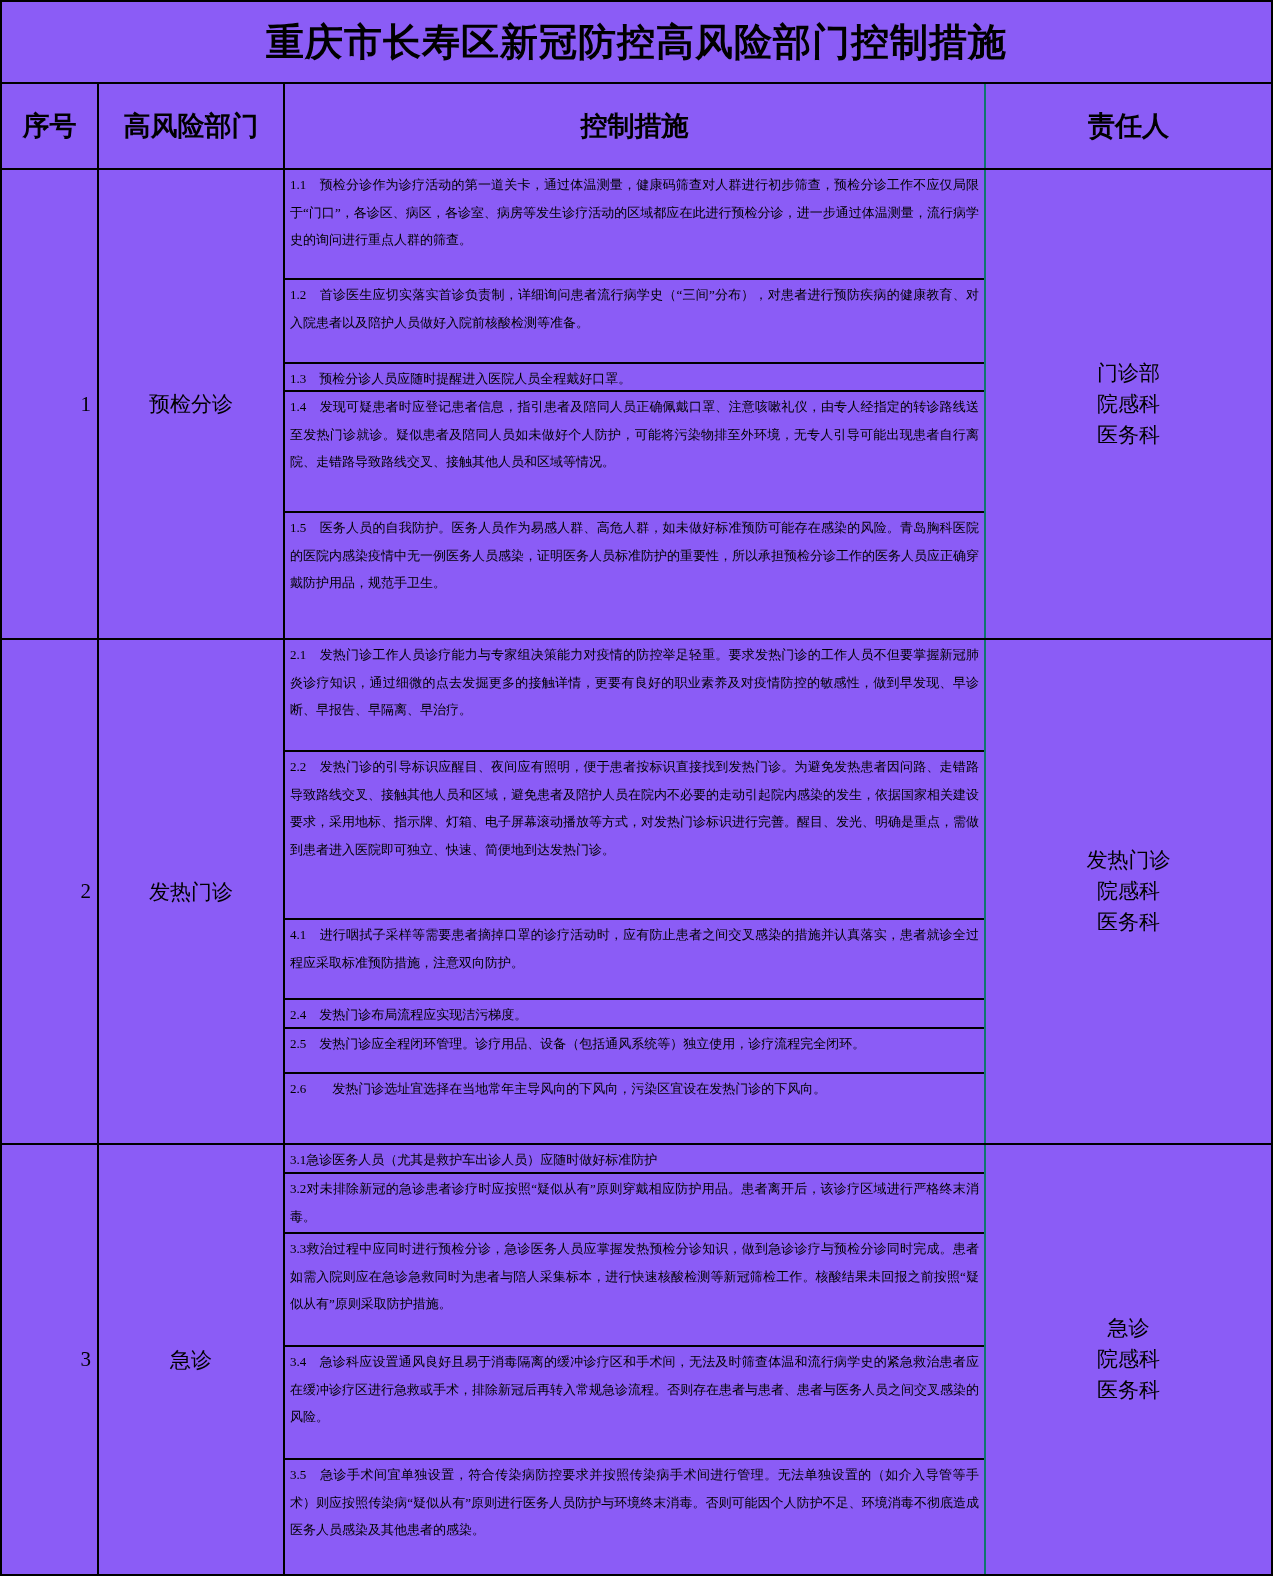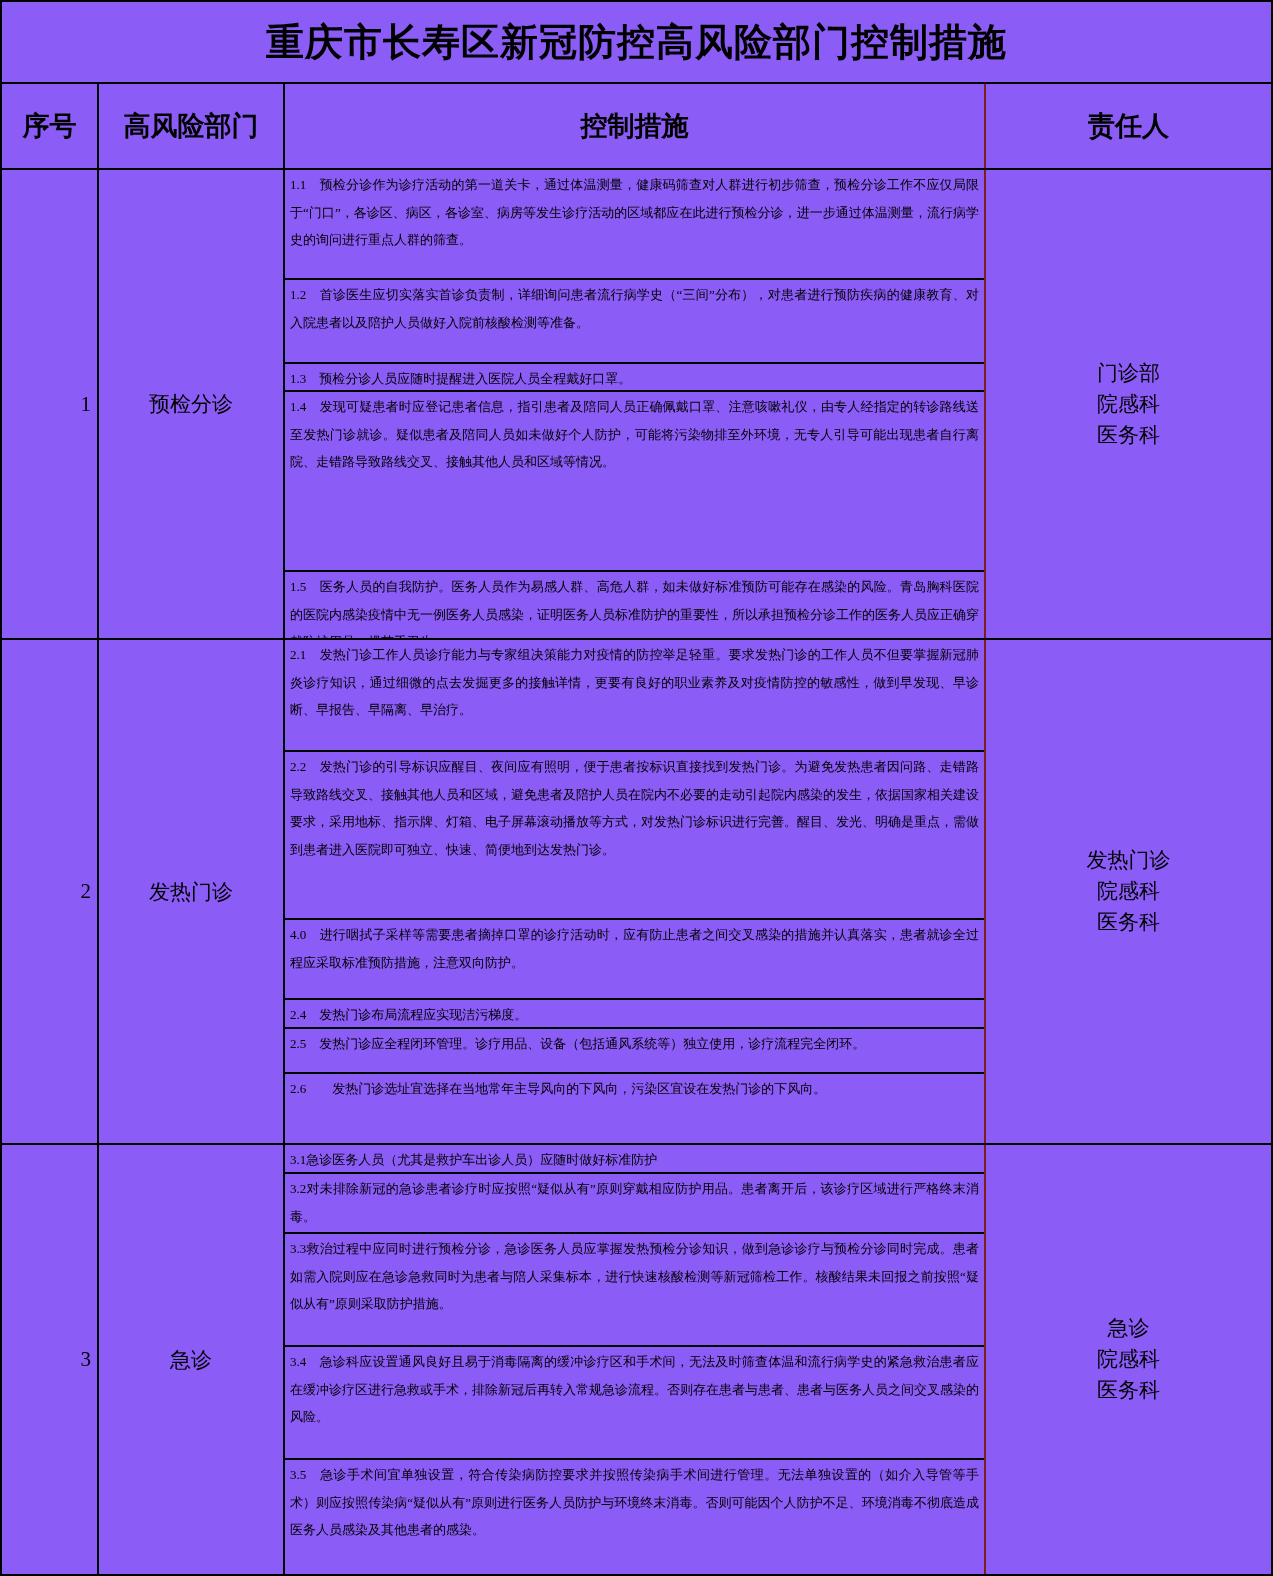--- a/index.html
+++ b/index.html
@@ -14,21 +14,21 @@
     height: 82px; flex: none;
     border-bottom: 2px solid #000;
     display: flex; align-items: center; justify-content: center;
     font-size: 38px; font-weight: bold; letter-spacing: 1px;
   }
   .grid-row { display: flex; flex: none; border-bottom: 2px solid #000; }
   .grid-row.last { border-bottom: none; flex: 1; }
   .col-index  { width: 95px;  flex: none; }
   .col-dept   { width: 186px; flex: none; border-left: 2px solid #000; }
   .col-meas   { flex: 1; border-left: 2px solid #000; display: flex; flex-direction: column; }
-  .col-resp   { width: 287px; flex: none; border-left: 2px solid #7f1d1d; }
+  .col-resp   { width: 287px; flex: none; border-left: 2px solid #0f766e; }
   .header-row { height: 86px; font-weight: bold; }
   .hcell { display: flex; align-items: center; justify-content: center; font-size: 27px; }
   .vcenter { display: flex; flex-direction: column; align-items: center; justify-content: center; }
   .idx-cell { display: flex; align-items: center; justify-content: flex-end; padding-right: 6px; font-size: 21px; }
   .dept-cell { display: flex; align-items: center; justify-content: center; font-size: 21px; }
   .measure {
     flex: none; overflow: hidden;
     border-bottom: 2px solid #000;
     font-size: 13px; line-height: 27.6px;
     padding: 1px 5px 0 5px;
@@ -51,37 +51,37 @@
     <div class="col-resp hcell">责任人</div>
   </div>
 
   <div class="grid-row" style="height:470px;">
     <div class="col-index idx-cell">1</div>
     <div class="col-dept dept-cell">预检分诊</div>
     <div class="col-meas">
       <div class="measure" style="height:110px;">1.1　预检分诊作为诊疗活动的第一道关卡，通过体温测量，健康码筛查对人群进行初步筛查，预检分诊工作不应仅局限于“门口”，各诊区、病区，各诊室、病房等发生诊疗活动的区域都应在此进行预检分诊，进一步通过体温测量，流行病学史的询问进行重点人群的筛查。</div>
       <div class="measure" style="height:84px;">1.2　首诊医生应切实落实首诊负责制，详细询问患者流行病学史（“三间”分布），对患者进行预防疾病的健康教育、对入院患者以及陪护人员做好入院前核酸检测等准备。</div>
       <div class="measure" style="height:28px;">1.3　预检分诊人员应随时提醒进入医院人员全程戴好口罩。</div>
-      <div class="measure" style="height:180px;">1.4　发现可疑患者时应登记患者信息，指引患者及陪同人员正确佩戴口罩、注意咳嗽礼仪，由专人经指定的转诊路线送至发热门诊就诊。疑似患者及陪同人员如未做好个人防护，可能将污染物排至外环境，无专人引导可能出现患者自行离院、走错路导致路线交叉、接触其他人员和区域等情况。</div>
+      <div class="measure" style="height:121px;">1.4　发现可疑患者时应登记患者信息，指引患者及陪同人员正确佩戴口罩、注意咳嗽礼仪，由专人经指定的转诊路线送至发热门诊就诊。疑似患者及陪同人员如未做好个人防护，可能将污染物排至外环境，无专人引导可能出现患者自行离院、走错路导致路线交叉、接触其他人员和区域等情况。</div>
       <div class="measure">1.5　医务人员的自我防护。医务人员作为易感人群、高危人群，如未做好标准预防可能存在感染的风险。青岛胸科医院的医院内感染疫情中无一例医务人员感染，证明医务人员标准防护的重要性，所以承担预检分诊工作的医务人员应正确穿戴防护用品，规范手卫生。</div>
     </div>
     <div class="col-resp vcenter">
       <div class="resp-line">门诊部</div>
       <div class="resp-line">院感科</div>
       <div class="resp-line">医务科</div>
     </div>
   </div>
 
   <div class="grid-row" style="height:505px;">
     <div class="col-index idx-cell">2</div>
     <div class="col-dept dept-cell">发热门诊</div>
     <div class="col-meas">
       <div class="measure" style="height:112px;">2.1　发热门诊工作人员诊疗能力与专家组决策能力对疫情的防控举足轻重。要求发热门诊的工作人员不但要掌握新冠肺炎诊疗知识，通过细微的点去发掘更多的接触详情，更要有良好的职业素养及对疫情防控的敏感性，做到早发现、早诊断、早报告、早隔离、早治疗。</div>
       <div class="measure" style="height:168px;">2.2　发热门诊的引导标识应醒目、夜间应有照明，便于患者按标识直接找到发热门诊。为避免发热患者因问路、走错路导致路线交叉、接触其他人员和区域，避免患者及陪护人员在院内不必要的走动引起院内感染的发生，依据国家相关建设要求，采用地标、指示牌、灯箱、电子屏幕滚动播放等方式，对发热门诊标识进行完善。醒目、发光、明确是重点，需做到患者进入医院即可独立、快速、简便地到达发热门诊。</div>
-      <div class="measure" style="height:80px;">4.0　进行咽拭子采样等需要患者摘掉口罩的诊疗活动时，应有防止患者之间交叉感染的措施并认真落实，患者就诊全过程应采取标准预防措施，注意双向防护。</div>
+      <div class="measure" style="height:80px;">4.1　进行咽拭子采样等需要患者摘掉口罩的诊疗活动时，应有防止患者之间交叉感染的措施并认真落实，患者就诊全过程应采取标准预防措施，注意双向防护。</div>
       <div class="measure" style="height:29px;">2.4　发热门诊布局流程应实现洁污梯度。</div>
       <div class="measure" style="height:45px;">2.5　发热门诊应全程闭环管理。诊疗用品、设备（包括通风系统等）独立使用，诊疗流程完全闭环。</div>
       <div class="measure">2.6　　发热门诊选址宜选择在当地常年主导风向的下风向，污染区宜设在发热门诊的下风向。</div>
     </div>
     <div class="col-resp vcenter">
       <div class="resp-line">发热门诊</div>
       <div class="resp-line">院感科</div>
       <div class="resp-line">医务科</div>
     </div>
   </div>

